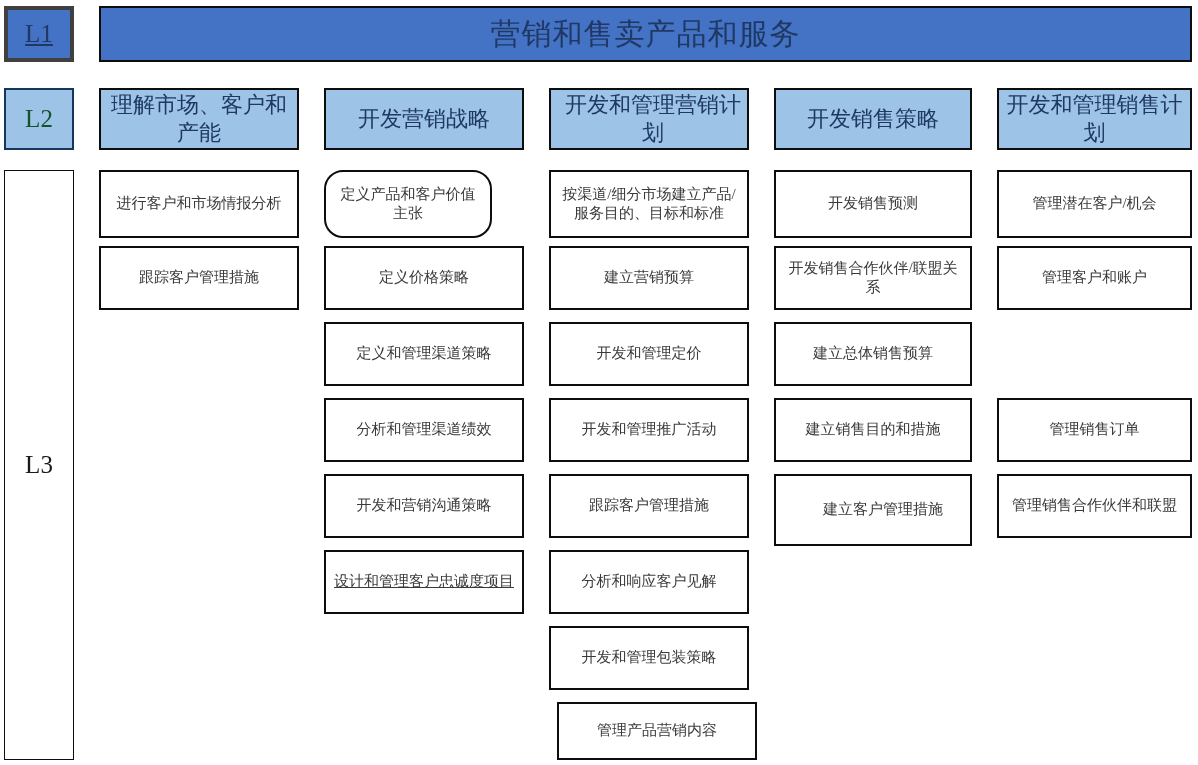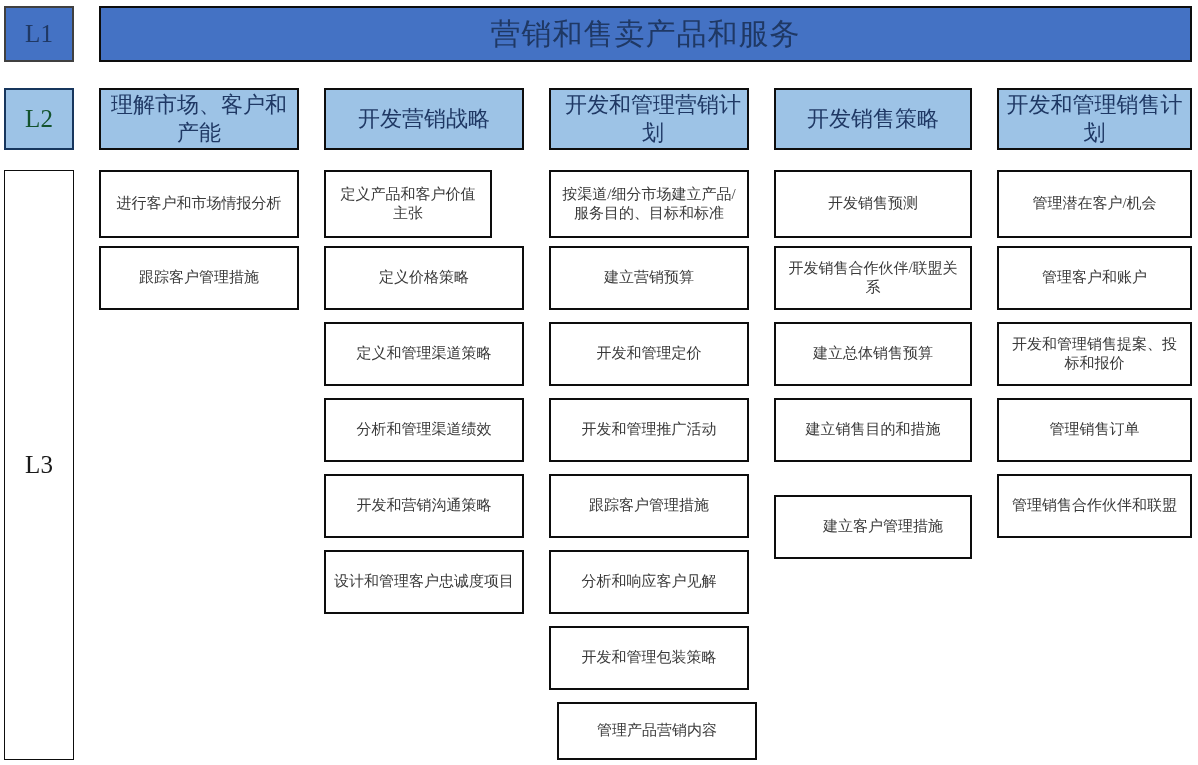--- a/index.html
+++ b/index.html
@@ -26,23 +26,24 @@
     display: flex;
     align-items: center;
     justify-content: center;
     text-align: center;
     line-height: 1.28;
     color: #1a1a1a;
   }
 
   .lvl-label-l1 {
     background: #4472C4;
-    border: 2px solid #404040;
+    border: 4px solid #404040;
     font-size: 25px;
     color: #1F3864;
+    text-decoration: underline;
   }
   .lvl-label-l2 {
     background: #9DC3E6;
     border: 2px solid #17365D;
     font-size: 25px;
     color: #14532d;
   }
   .lvl-label-l3 {
     background: #ffffff;
     border: 1.5px solid #0d0d0d;
@@ -105,36 +106,36 @@
   <div class="box l3-item" style="left:99px; top:170px; width:200px; height:68px;">
     <span>进行客户和市场情报分析</span>
   </div>
   <div class="box l3-item" style="left:99px; top:246px; width:200px; height:64px;">
     <span>跟踪客户管理措施</span>
   </div>
 
   <div class="box l2-head" style="left:324px; top:88px; width:200px; height:62px;">
     <span>开发营销战略</span>
   </div>
-  <div class="box l3-item" style="left:324px; top:170px; width:168px; height:68px;">
+  <div class="box l3-item" style="left:324px; top:170px; width:168px; height:68px;border-radius:19px;">
     <span>定义产品和客户价值主张</span>
   </div>
   <div class="box l3-item" style="left:324px; top:246px; width:200px; height:64px;">
     <span>定义价格策略</span>
   </div>
   <div class="box l3-item" style="left:324px; top:322px; width:200px; height:64px;">
     <span>定义和管理渠道策略</span>
   </div>
   <div class="box l3-item" style="left:324px; top:398px; width:200px; height:64px;">
     <span>分析和管理渠道绩效</span>
   </div>
   <div class="box l3-item" style="left:324px; top:474px; width:200px; height:64px;">
     <span>开发和营销沟通策略</span>
   </div>
-  <div class="box l3-item" style="left:324px; top:550px; width:200px; height:64px;">
+  <div class="box l3-item" style="left:324px; top:550px; width:200px; height:64px;text-decoration:underline;">
     <span>设计和管理客户忠诚度项目</span>
   </div>
 
   <div class="box l2-head" style="left:549px; top:88px; width:200px; height:62px;padding-left:14px;">
     <span>开发和管理营销计划</span>
   </div>
   <div class="box l3-item" style="left:549px; top:170px; width:200px; height:68px;">
     <span>按渠道/细分市场建立产品/服务目的、目标和标准</span>
   </div>
   <div class="box l3-item" style="left:549px; top:246px; width:200px; height:64px;">
@@ -167,36 +168,33 @@
   </div>
   <div class="box l3-item" style="left:774px; top:246px; width:198px; height:64px;">
     <span>开发销售合作伙伴/联盟关系</span>
   </div>
   <div class="box l3-item" style="left:774px; top:322px; width:198px; height:64px;">
     <span>建立总体销售预算</span>
   </div>
   <div class="box l3-item" style="left:774px; top:398px; width:198px; height:64px;">
     <span>建立销售目的和措施</span>
   </div>
-  <div class="box l3-item" style="left:774px; top:495px; width:198px; height:64px;padding-left:28px;">
+  <div class="box l3-item" style="left:774px; top:474px; width:198px; height:72px;padding-left:28px;">
     <span>建立客户管理措施</span>
   </div>
 
   <div class="box l2-head" style="left:997px; top:88px; width:195px; height:62px;">
     <span>开发和管理销售计划</span>
   </div>
   <div class="box l3-item" style="left:997px; top:170px; width:195px; height:68px;">
     <span>管理潜在客户/机会</span>
   </div>
   <div class="box l3-item" style="left:997px; top:246px; width:195px; height:64px;">
     <span>管理客户和账户</span>
   </div>
-  <div class="box l3-item" style="left:997px; top:322px; width:195px; height:64px;">
-    <span>开发和管理销售提案、投标和报价</span>
-  </div>
   <div class="box l3-item" style="left:997px; top:398px; width:195px; height:64px;">
     <span>管理销售订单</span>
   </div>
   <div class="box l3-item" style="left:997px; top:474px; width:195px; height:64px;">
     <span>管理销售合作伙伴和联盟</span>
   </div>
 
 </div>
 
 </body></html>

